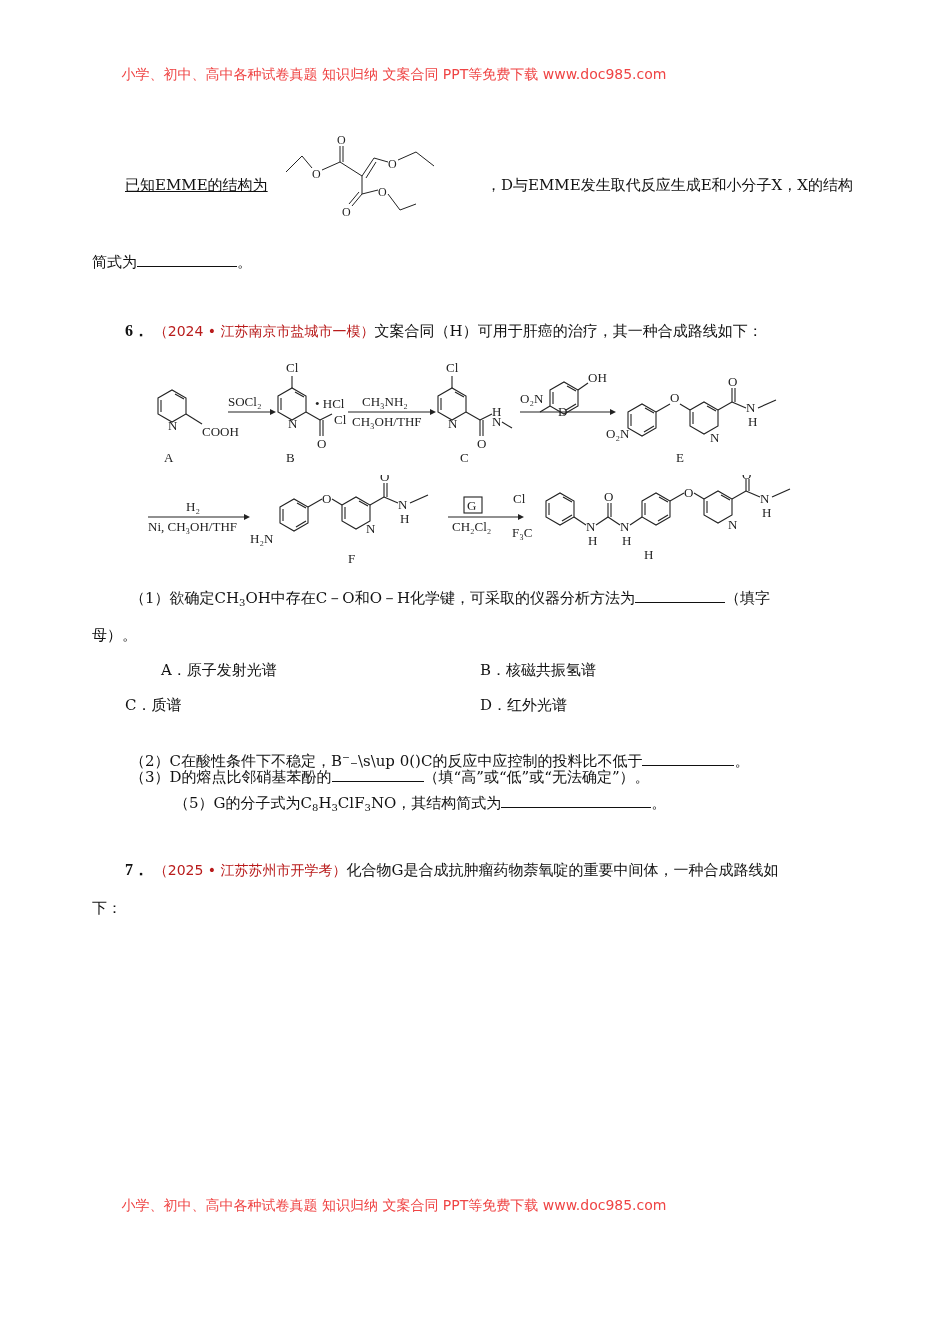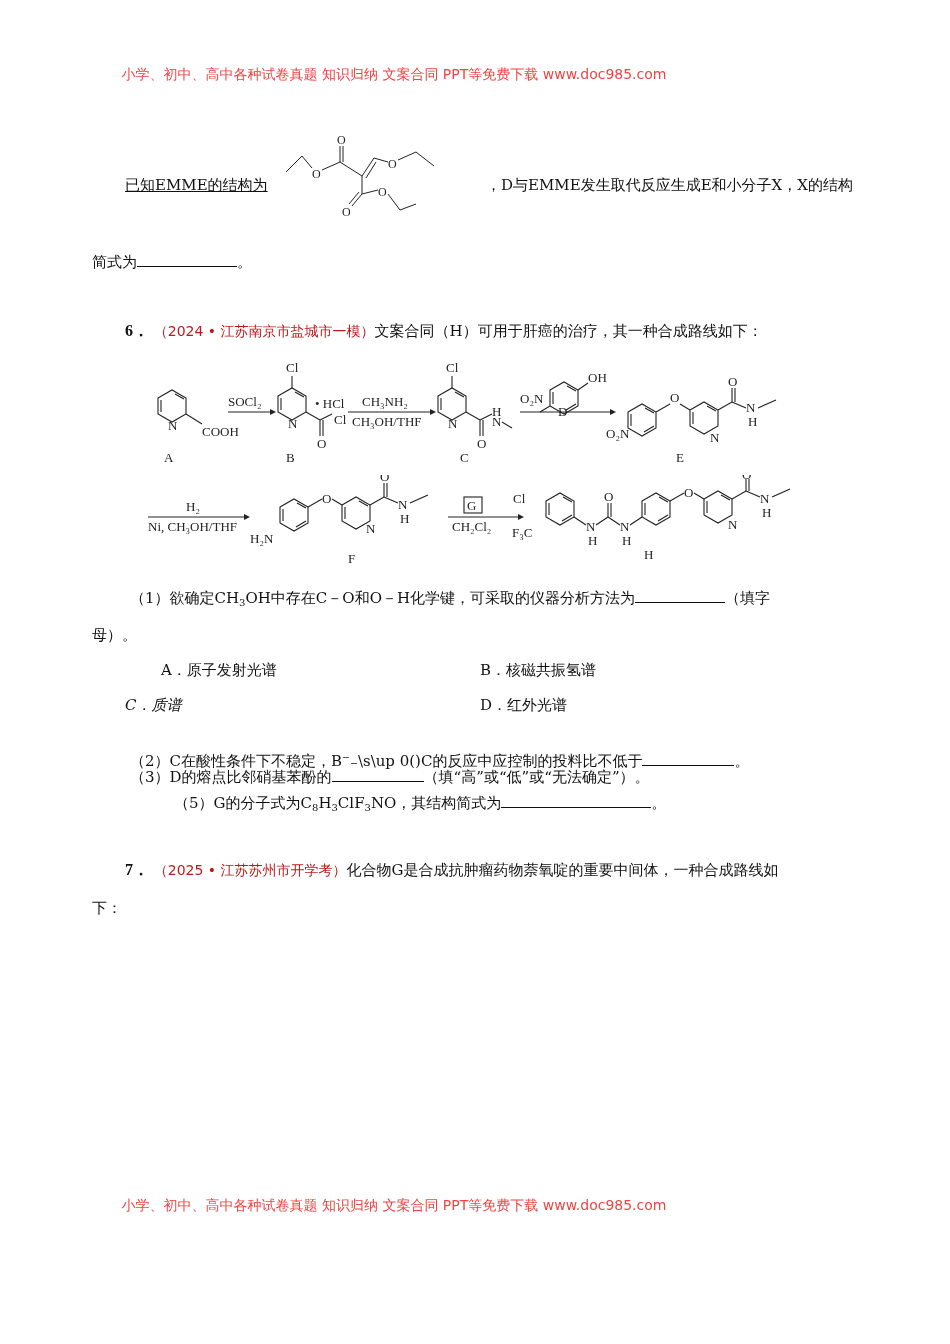--- a/index.html
+++ b/index.html
@@ -229,21 +229,21 @@
     <text x="622" y="42">H</text>
   </g>
 </svg>
 
 <div class="line" style="left:130px; top:588px;">
   <span>（1）欲确定CH</span><sub>3</sub><span>OH中存在C－O和O－H化学键，可采取的仪器分析方法为</span><span class="blank" style="width:90px;"></span><span>（填字</span>
 </div>
 <div class="line" style="left:92px; top:625px;">母）。</div>
 <div class="line" style="left:125px; top:660px;margin-left:36px;">A．原子发射光谱</div>
 <div class="line" style="left:480px; top:660px;">B．核磁共振氢谱</div>
-<div class="line" style="left:125px; top:695px;font-style:italic;">C．质谱</div>
+<div class="line" style="left:125px; top:695px;">C．质谱</div>
 <div class="line" style="left:480px; top:695px;">D．红外光谱</div>
 
 <div class="line" style="left:130px; top:751px;">
   <span>（2）C在酸性条件下不稳定，B⁻₋\s\up 0()C的反应中应控制的投料比不低于</span><span class="blank" style="width:92px;"></span><span>。</span>
 </div>
 
 <div class="line" style="left:130px; top:767px;">
   <span>（3）D的熔点比邻硝基苯酚的</span><span class="blank" style="width:92px;"></span><span>（填“高”或“低”或“无法确定”）。</span>
 </div>
 

